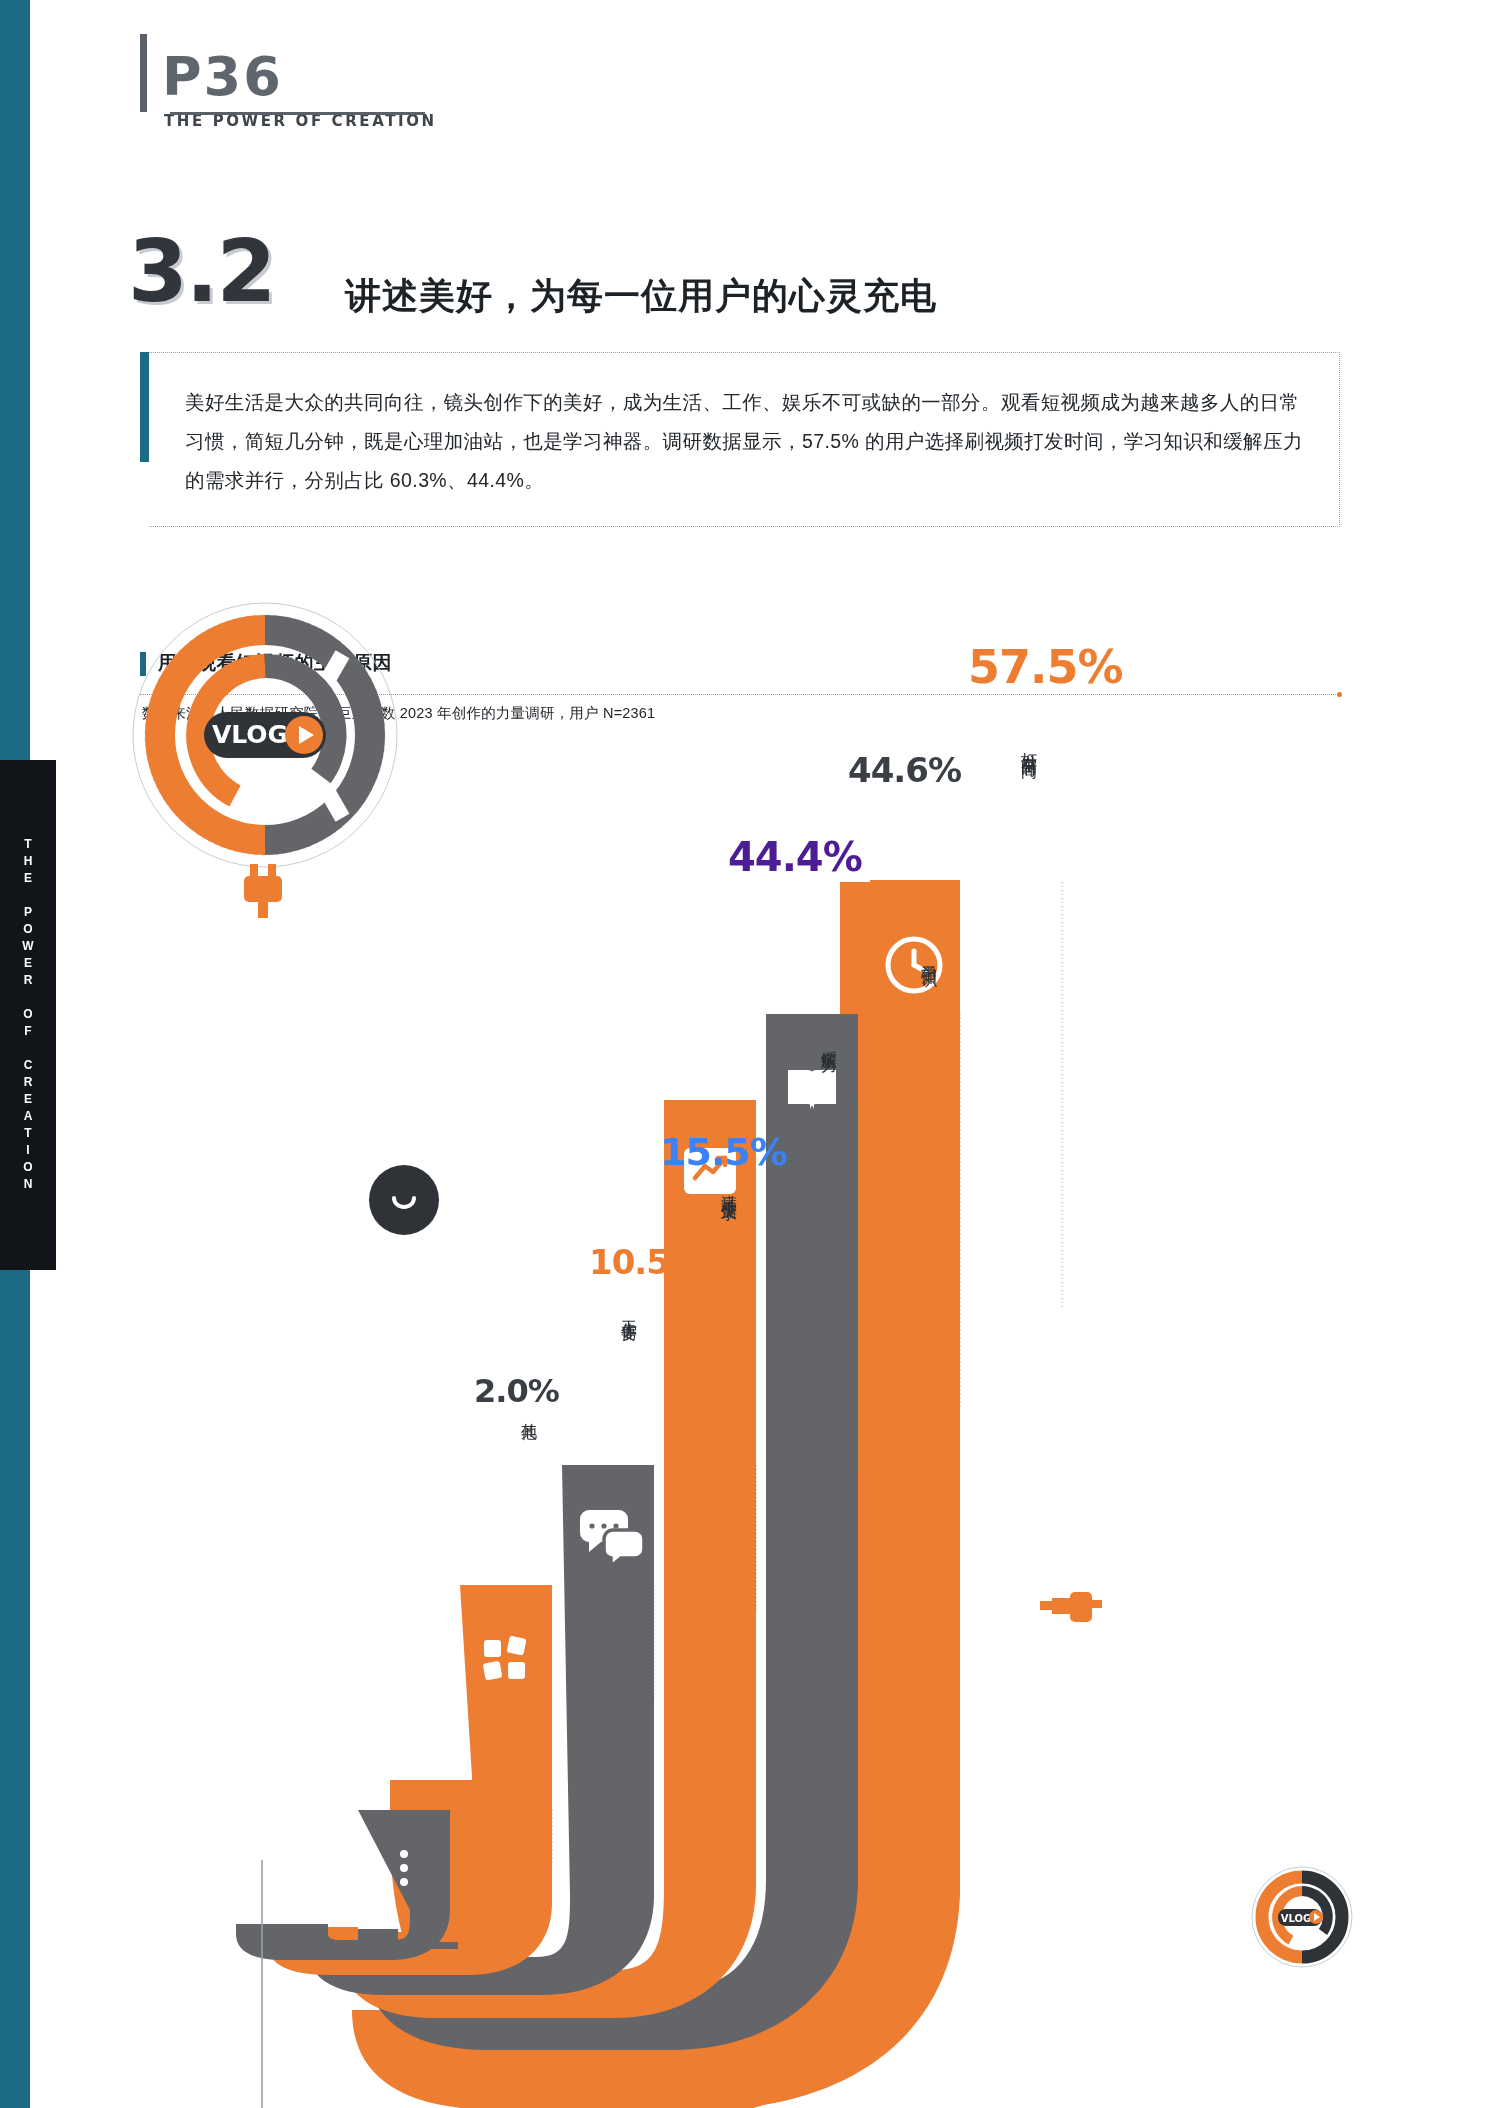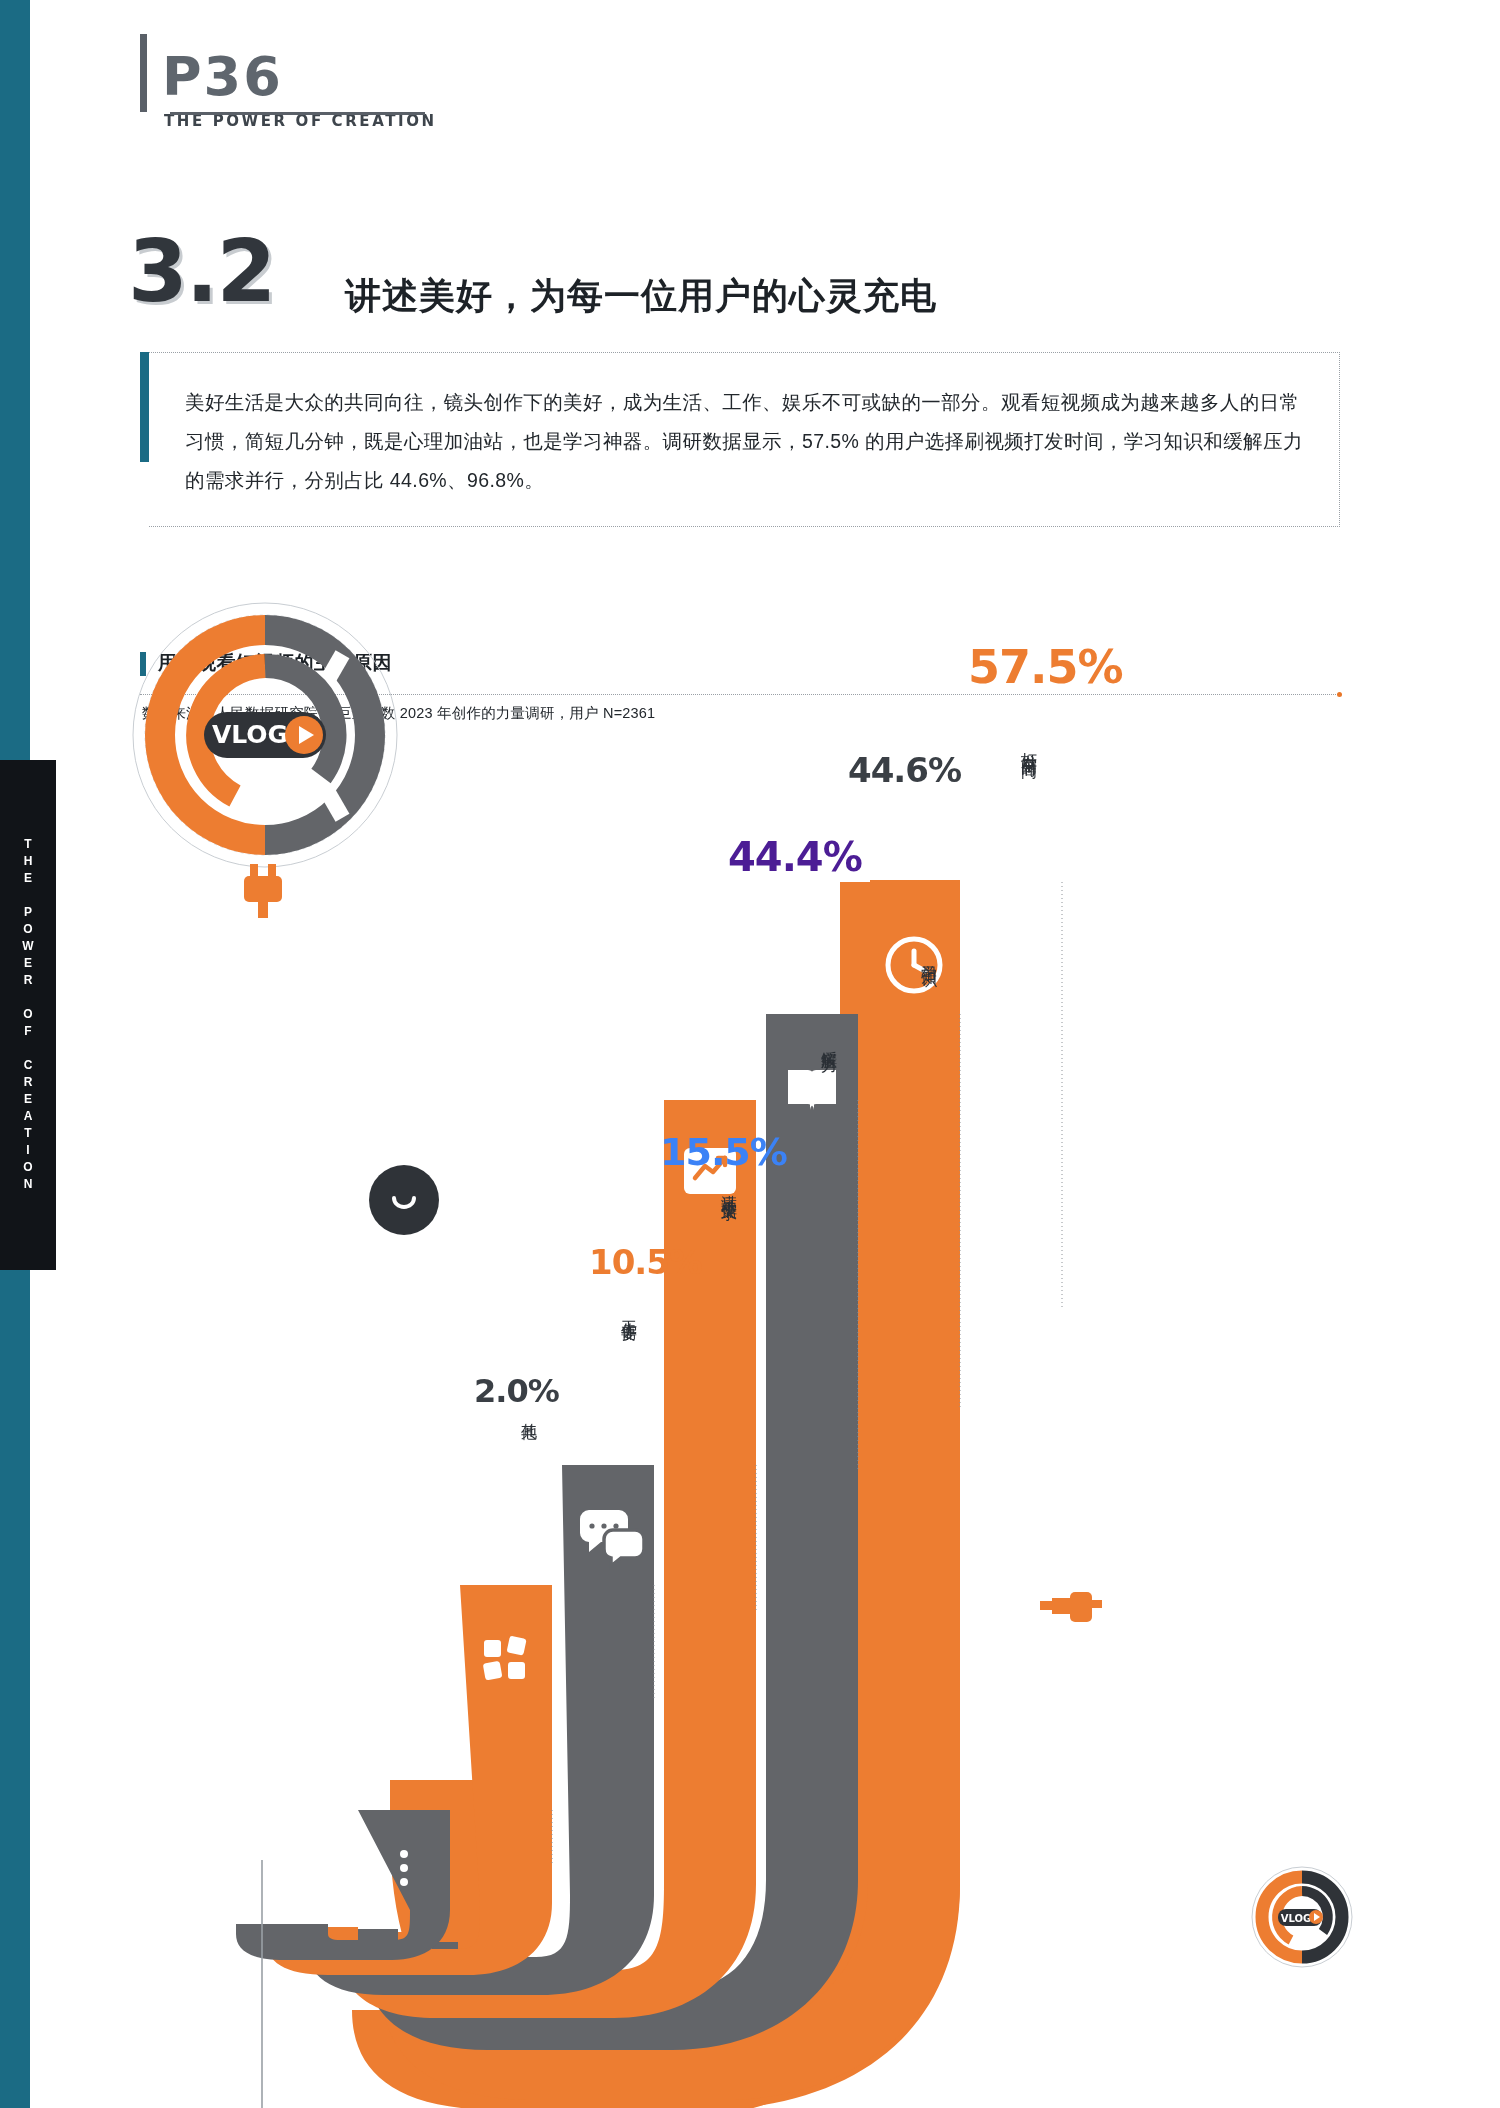--- a/index.html
+++ b/index.html
@@ -211,21 +211,21 @@
   <div class="ptag">THE POWER OF CREATION</div>
 </div>
 <div class="header-rule"></div>
 
 <div class="sec-num">3.2</div>
 <div class="sec-title">讲述美好，为每一位用户的心灵充电</div>
 
 <div class="intro-wrap">
   <div class="intro-bar"></div>
   <div class="intro-box">
-    <div class="intro-text">美好生活是大众的共同向往，镜头创作下的美好，成为生活、工作、娱乐不可或缺的一部分。观看短视频成为越来越多人的日常习惯，简短几分钟，既是心理加油站，也是学习神器。调研数据显示，57.5% 的用户选择刷视频打发时间，学习知识和缓解压力的需求并行，分别占比 44.6%、96.8%。</div>
+    <div class="intro-text">美好生活是大众的共同向往，镜头创作下的美好，成为生活、工作、娱乐不可或缺的一部分。观看短视频成为越来越多人的日常习惯，简短几分钟，既是心理加油站，也是学习神器。调研数据显示，57.5% 的用户选择刷视频打发时间，学习知识和缓解压力的需求并行，分别占比 60.3%、44.4%。</div>
   </div>
 </div>
 
 <div class="ch-wrap">
   <div class="ch-bar"></div>
   <div class="ch-title">用户观看短视频的主要原因</div>
   <div class="ch-rule"></div>
   <div class="ch-source">数据来源：人民数据研究院 &amp; 巨量算数 2023 年创作的力量调研，用户 N=2361</div>
 </div>
 

